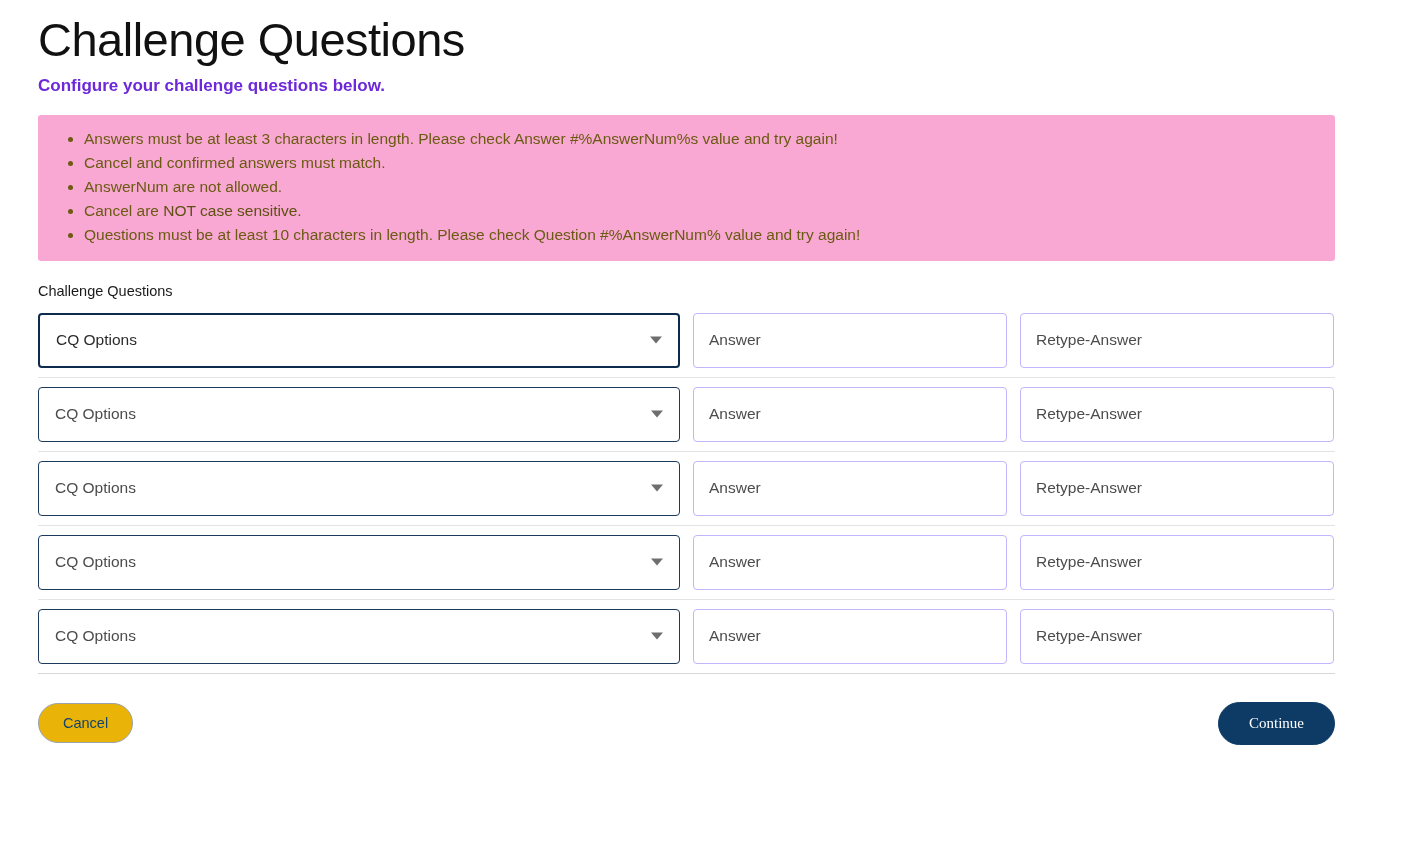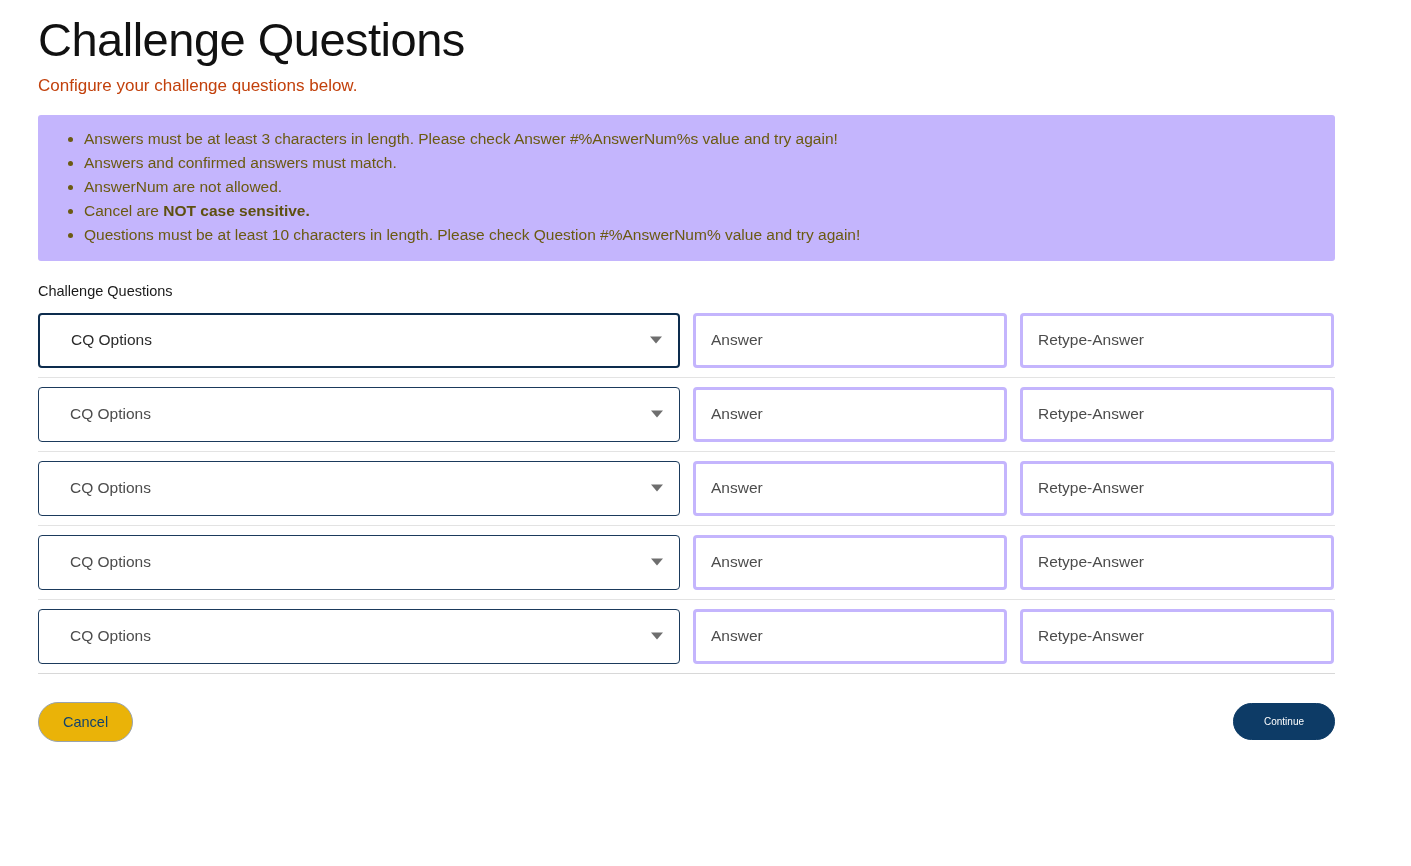--- a/index.html
+++ b/index.html
@@ -22,47 +22,47 @@
   .page-title {
     font-size: 47px;
     font-weight: 400;
     line-height: 1.1;
     letter-spacing: -0.5px;
     margin: 0 0 10px 0;
     color: #111111;
   }
   .page-subtitle {
     font-size: 17px;
-    font-weight: 400;
-    color: #c2410c;
+    font-weight: 700;
+    color: #6d28d9;
     margin: 0 0 19px 0;
   }
 
   
   .alert {
-    background: #c4b5fd;
+    background: #f9a8d4;
     border-radius: 3px;
     padding: 12px 10px 14px 10px;
     box-sizing: border-box;
     width: 1297px;
     margin-bottom: 22px;
   }
   .alert ul {
     margin: 0;
     padding: 0 0 0 36px;
     list-style-type: disc;
   }
   .alert li {
     font-size: 15.5px;
     line-height: 24px;
     color: #6b5a12;
     margin: 0;
   }
   .alert li strong {
-    font-weight: bold;
+    font-weight: normal;
     color: #5e5010;
   }
 
   
   .section-label {
     font-size: 14.5px;
     color: #1a1a1a;
     margin-bottom: 10px;
   }
 
@@ -95,42 +95,42 @@
     box-sizing: border-box;
     display: flex;
     align-items: center;
   }
   .cq-row.first .select-wrap {
     border: 2px solid #0d2c4d;
   }
   .select-value {
     font-size: 15.5px;
     color: #4c4c4c;
-    padding-left: 31px;
+    padding-left: 16px;
     user-select: none;
   }
   .cq-row.first .select-value {
     color: #2b2b2b;
   }
   .select-arrow {
     position: absolute;
     right: 16px;
     top: 50%;
     transform: translateY(-50%);
     width: 0;
     height: 0;
     border-left: 6px solid transparent;
     border-right: 6px solid transparent;
     border-top: 7px solid #6e6e6e;
   }
 
   .text-input {
     width: 314px;
     height: 55px;
-    border: 3px solid #c4b5fd;
+    border: 1px solid #c4b5fd;
     border-radius: 4px;
     background: #ffffff;
     box-sizing: border-box;
     font-family: "Liberation Sans", sans-serif;
     font-size: 15.5px;
     color: #2b2b2b;
     padding: 0 15px;
     outline: none;
   }
   .text-input::placeholder {
@@ -154,38 +154,38 @@
     font-size: 14.5px;
     font-family: "Liberation Sans", sans-serif;
     padding: 11px 24px;
     cursor: pointer;
   }
   .btn-continue {
     background: #0d3b66;
     border: 1px solid #0d3b66;
     border-radius: 24px;
     color: #ffffff;
-    font-size: 10px;
-    font-family: Liberation Sans, sans-serif;
+    font-size: 15px;
+    font-family: Liberation Serif, serif;
     padding: 12px 30px;
     cursor: pointer;
   }
 </style>
 </head>
 <body>
 
 <div class="page">
 
   <h1 class="page-title">Challenge Questions</h1>
   <p class="page-subtitle">Configure your challenge questions below.</p>
 
   <div class="alert">
     <ul>
       <li>Answers must be at least 3 characters in length. Please check Answer #%AnswerNum%s value and try again!</li>
-      <li>Answers and confirmed answers must match.</li>
+      <li>Cancel and confirmed answers must match.</li>
       <li>AnswerNum are not allowed.</li>
       <li><span>Cancel are </span><strong>NOT case sensitive.</strong></li>
       <li>Questions must be at least 10 characters in length. Please check Question #%AnswerNum% value and try again!</li>
     </ul>
   </div>
 
   <div class="section-label">Challenge Questions</div>
 
   <div class="rows">
 

